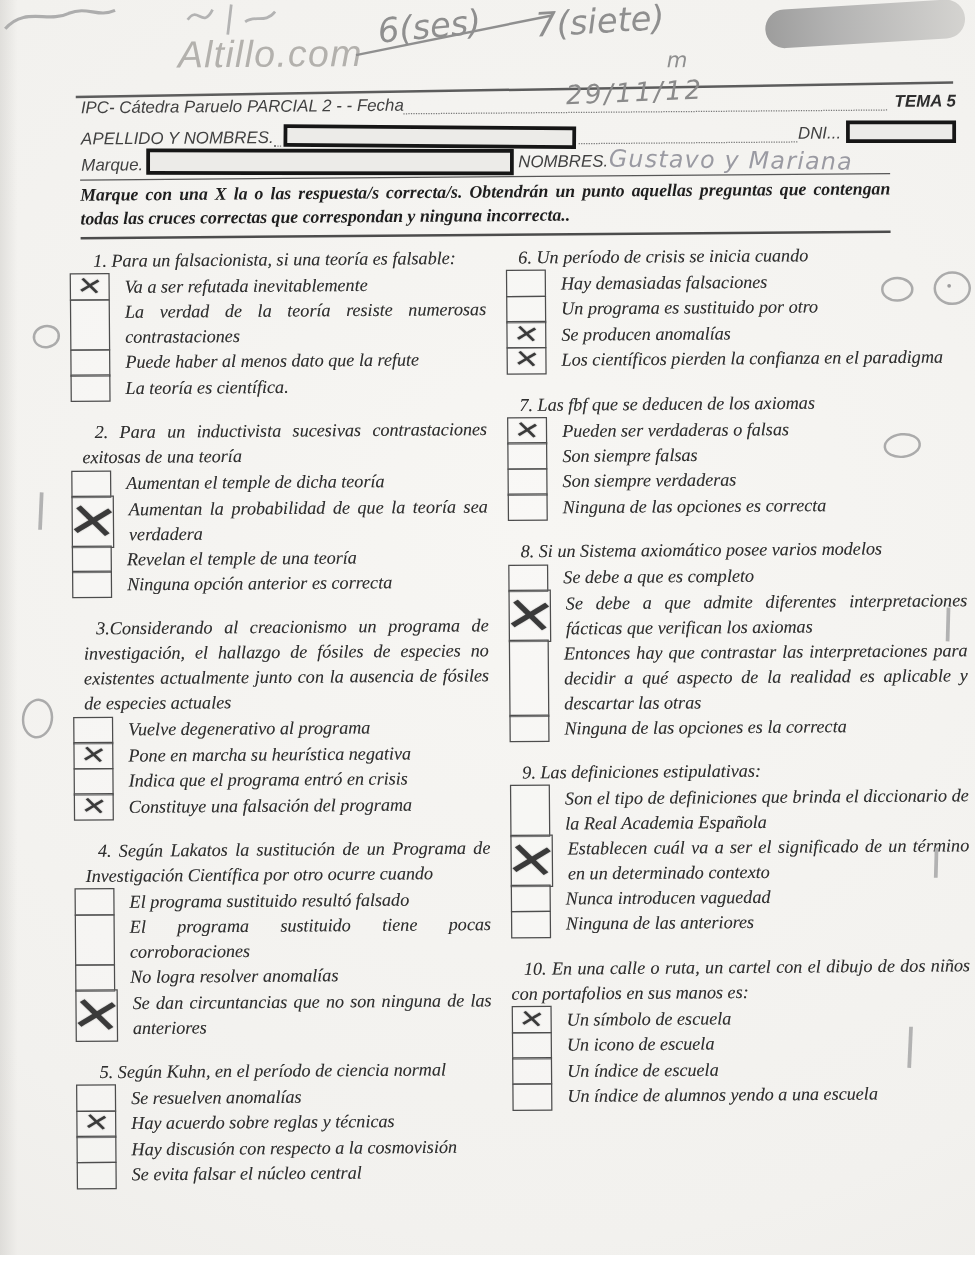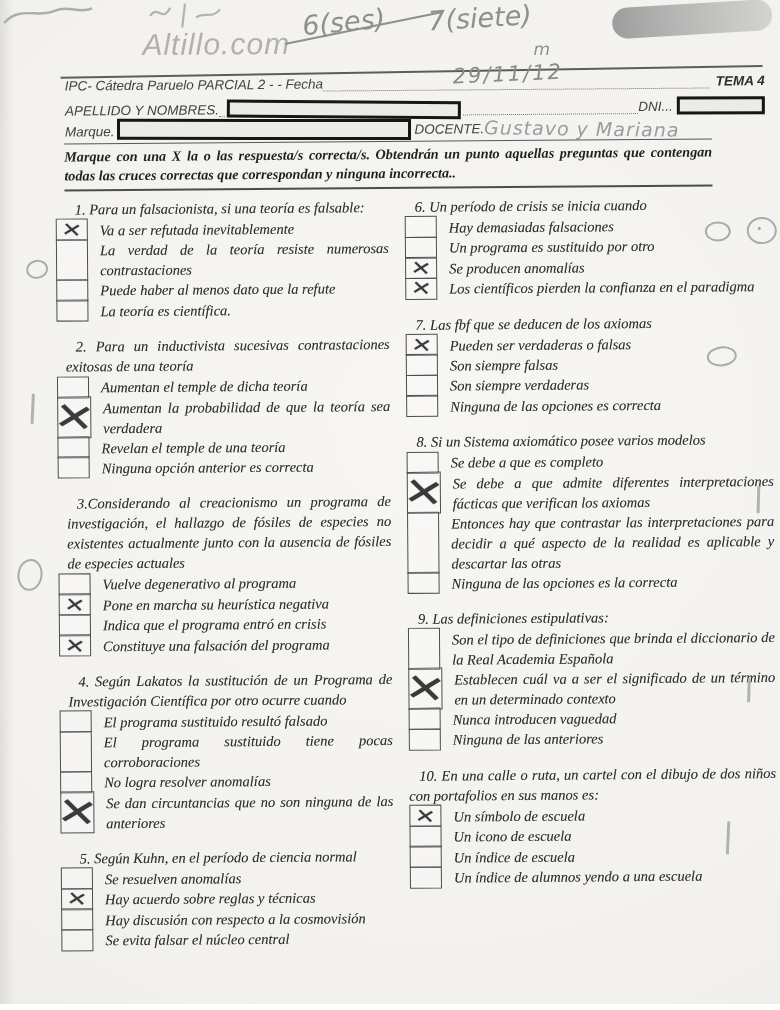--- a/index.html
+++ b/index.html
@@ -89,37 +89,37 @@
     <div class="hw hw-six">6(ses)</div>
     <div class="hw-strike"></div>
     <div class="hw hw-seven">7(siete)</div>
     <div class="hw hw-sub">m</div>
     <div class="smudge"></div>
 
     <div class="rule hdr-topline"></div>
     <div class="hdr-row1">
       <span>IPC- Cátedra Paruelo  PARCIAL 2 - -  Fecha</span>
       <span class="dots grow"></span>
-      <span class="tema">TEMA 4</span>
+      <span class="tema">TEMA 5</span>
     </div>
     <div class="hw-date hw">29/11/12</div>
 
     <div class="hdr-row2">
       <span>APELLIDO Y NOMBRES.</span>
       <span class="dots" style="width:6px"></span>
       <span class="redact redact-name"></span>
       <span class="dots grow"></span>
       <span>DNI...</span>
       <span class="redact redact-dni"></span>
     </div>
 
     <div class="hdr-row3">
       <span>Marque.</span>
       <span class="redact redact-horario"></span>
-      <span>DOCENTE.</span>
+      <span>NOMBRES.</span>
       <span class="hw hw-docente">Gustavo y Mariana</span>
     </div>
 
     <div class="instr">Marque con una X la o las respuesta/s correcta/s. Obtendrán un punto aquellas preguntas que contengan todas las cruces correctas que correspondan y ninguna incorrecta..</div>
 
     <div class="bodycols">
       <div class="col col-left">
           <div class="q">
             <div class="stem">1.  Para un falsacionista, si una teoría es falsable:</div>
             <div class="opt">

